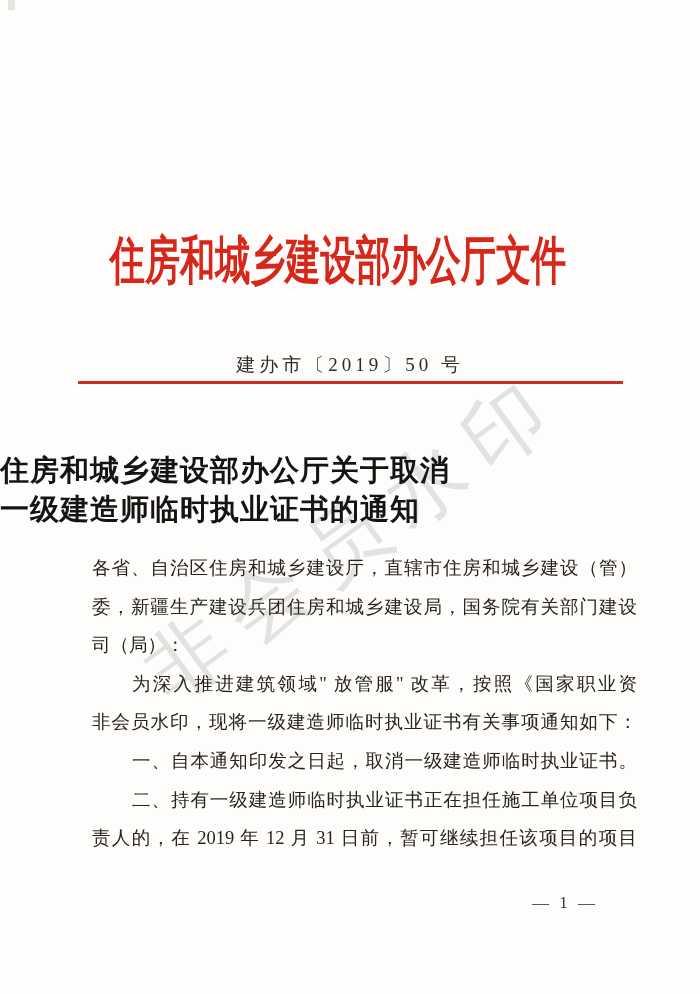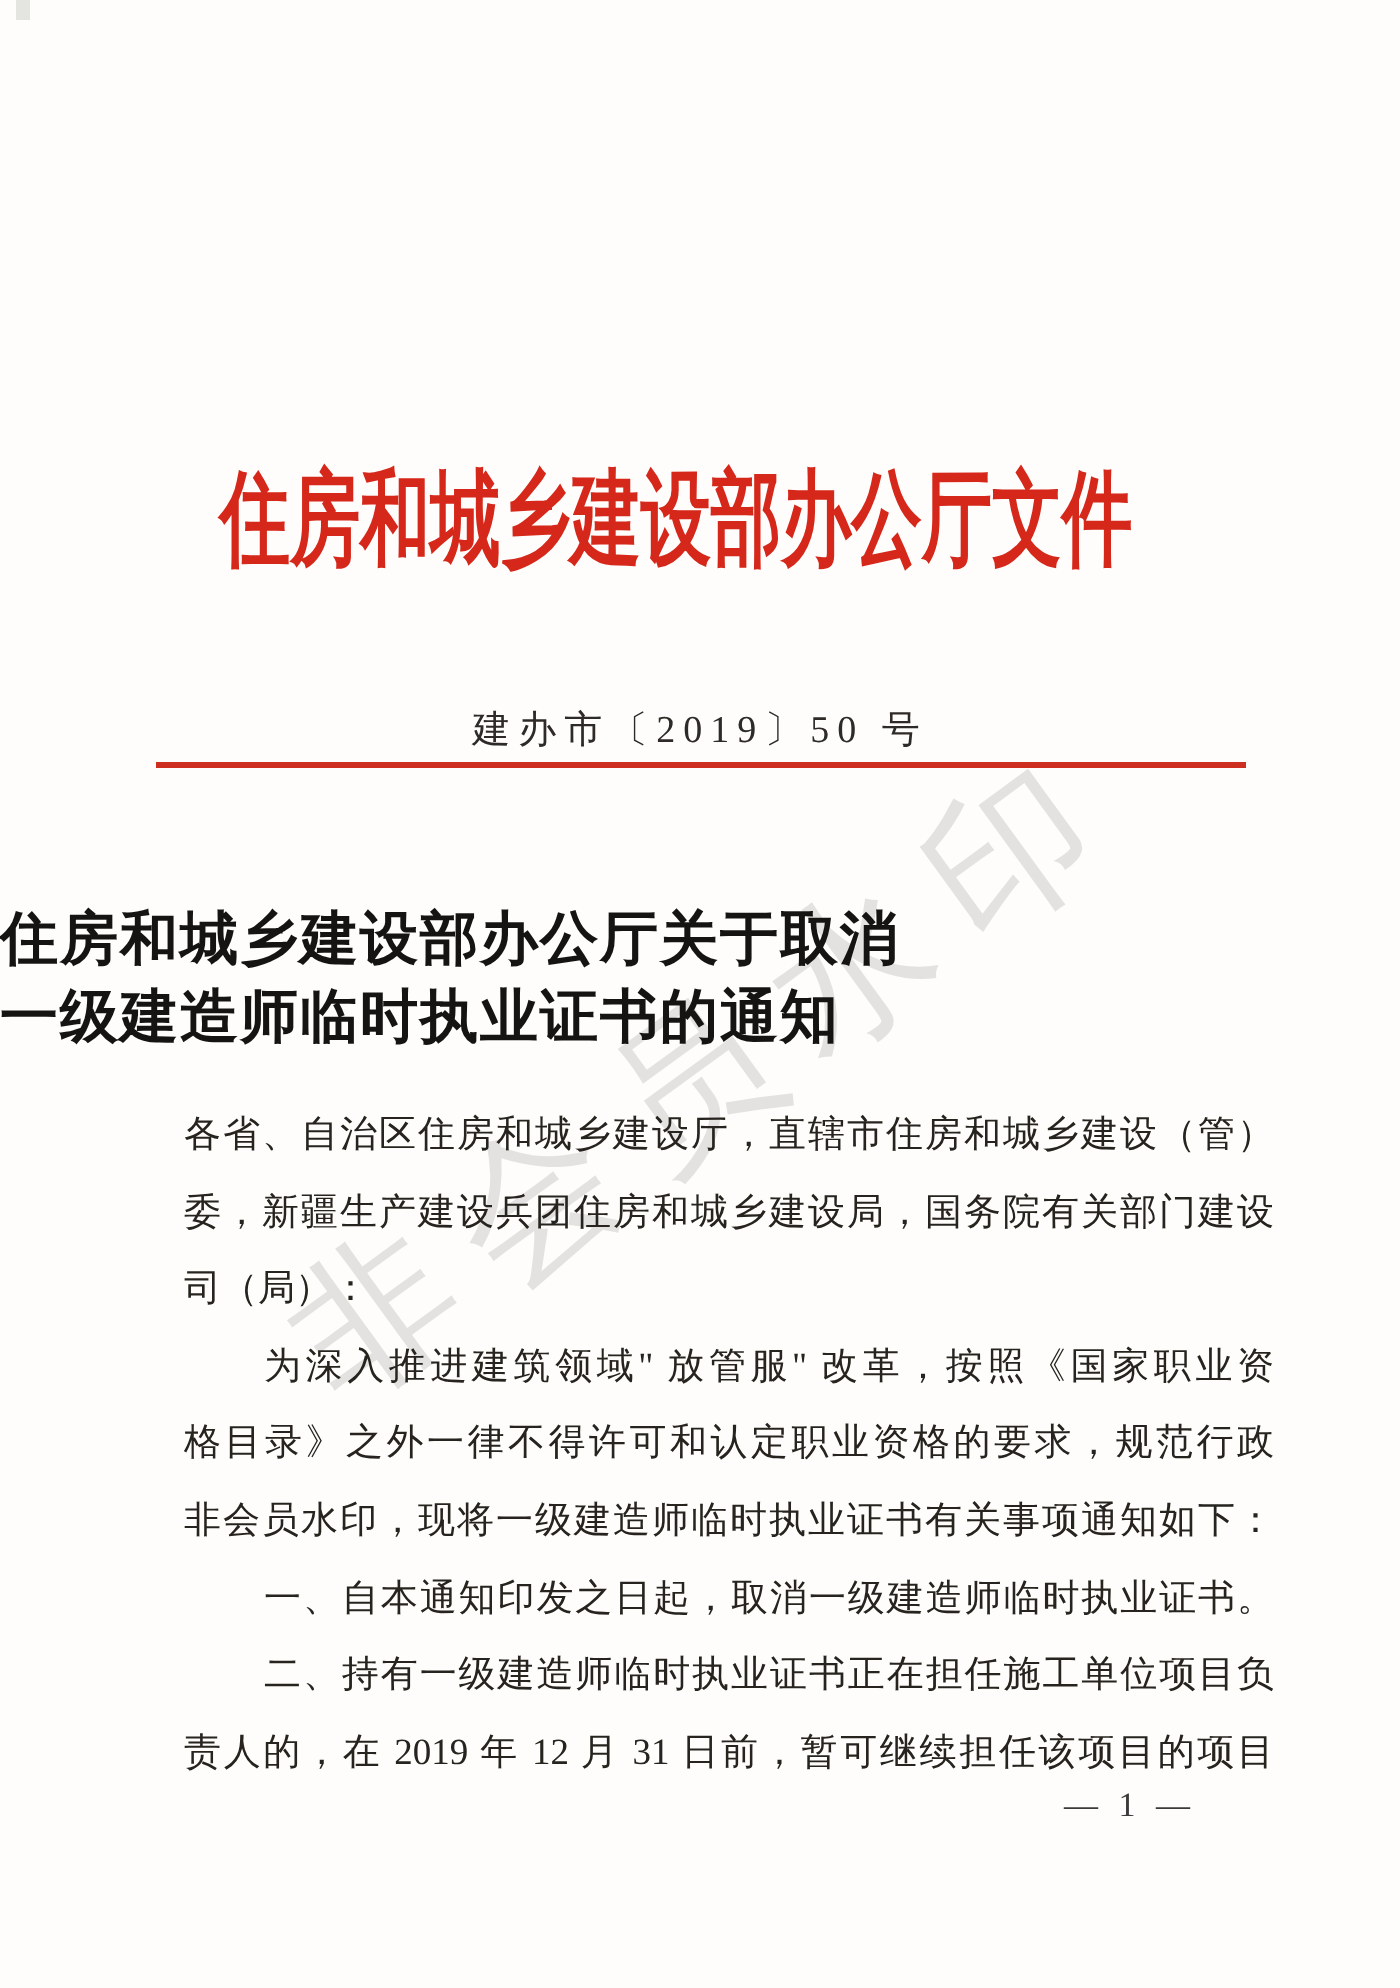--- a/index.html
+++ b/index.html
@@ -98,21 +98,20 @@
     <div class="doc-title">
       <div>住房和城乡建设部办公厅关于取消</div>
       <div>一级建造师临时执业证书的通知</div>
     </div>
 
     <div class="body-text">
       <div class="line">各省、自治区住房和城乡建设厅，直辖市住房和城乡建设（管）</div>
       <div class="line">委，新疆生产建设兵团住房和城乡建设局，国务院有关部门建设</div>
       <div class="line partial">司（局）：</div>
       <div class="line indent">为深入推进建筑领域" 放管服" 改革，按照《国家职业资</div>
-      <div class="line">格目录》之外一律不得许可和认定职业资格的要求，规范行政</div>
       <div class="line">非会员水印，现将一级建造师临时执业证书有关事项通知如下：</div>
       <div class="line indent">一、自本通知印发之日起，取消一级建造师临时执业证书。</div>
       <div class="line indent">二、持有一级建造师临时执业证书正在担任施工单位项目负</div>
       <div class="line">责人的，在 2019 年 12 月 31 日前，暂可继续担任该项目的项目</div>
     </div>
 
     <div class="page-number">— 1 —</div>
 
   </div>
 </div>

